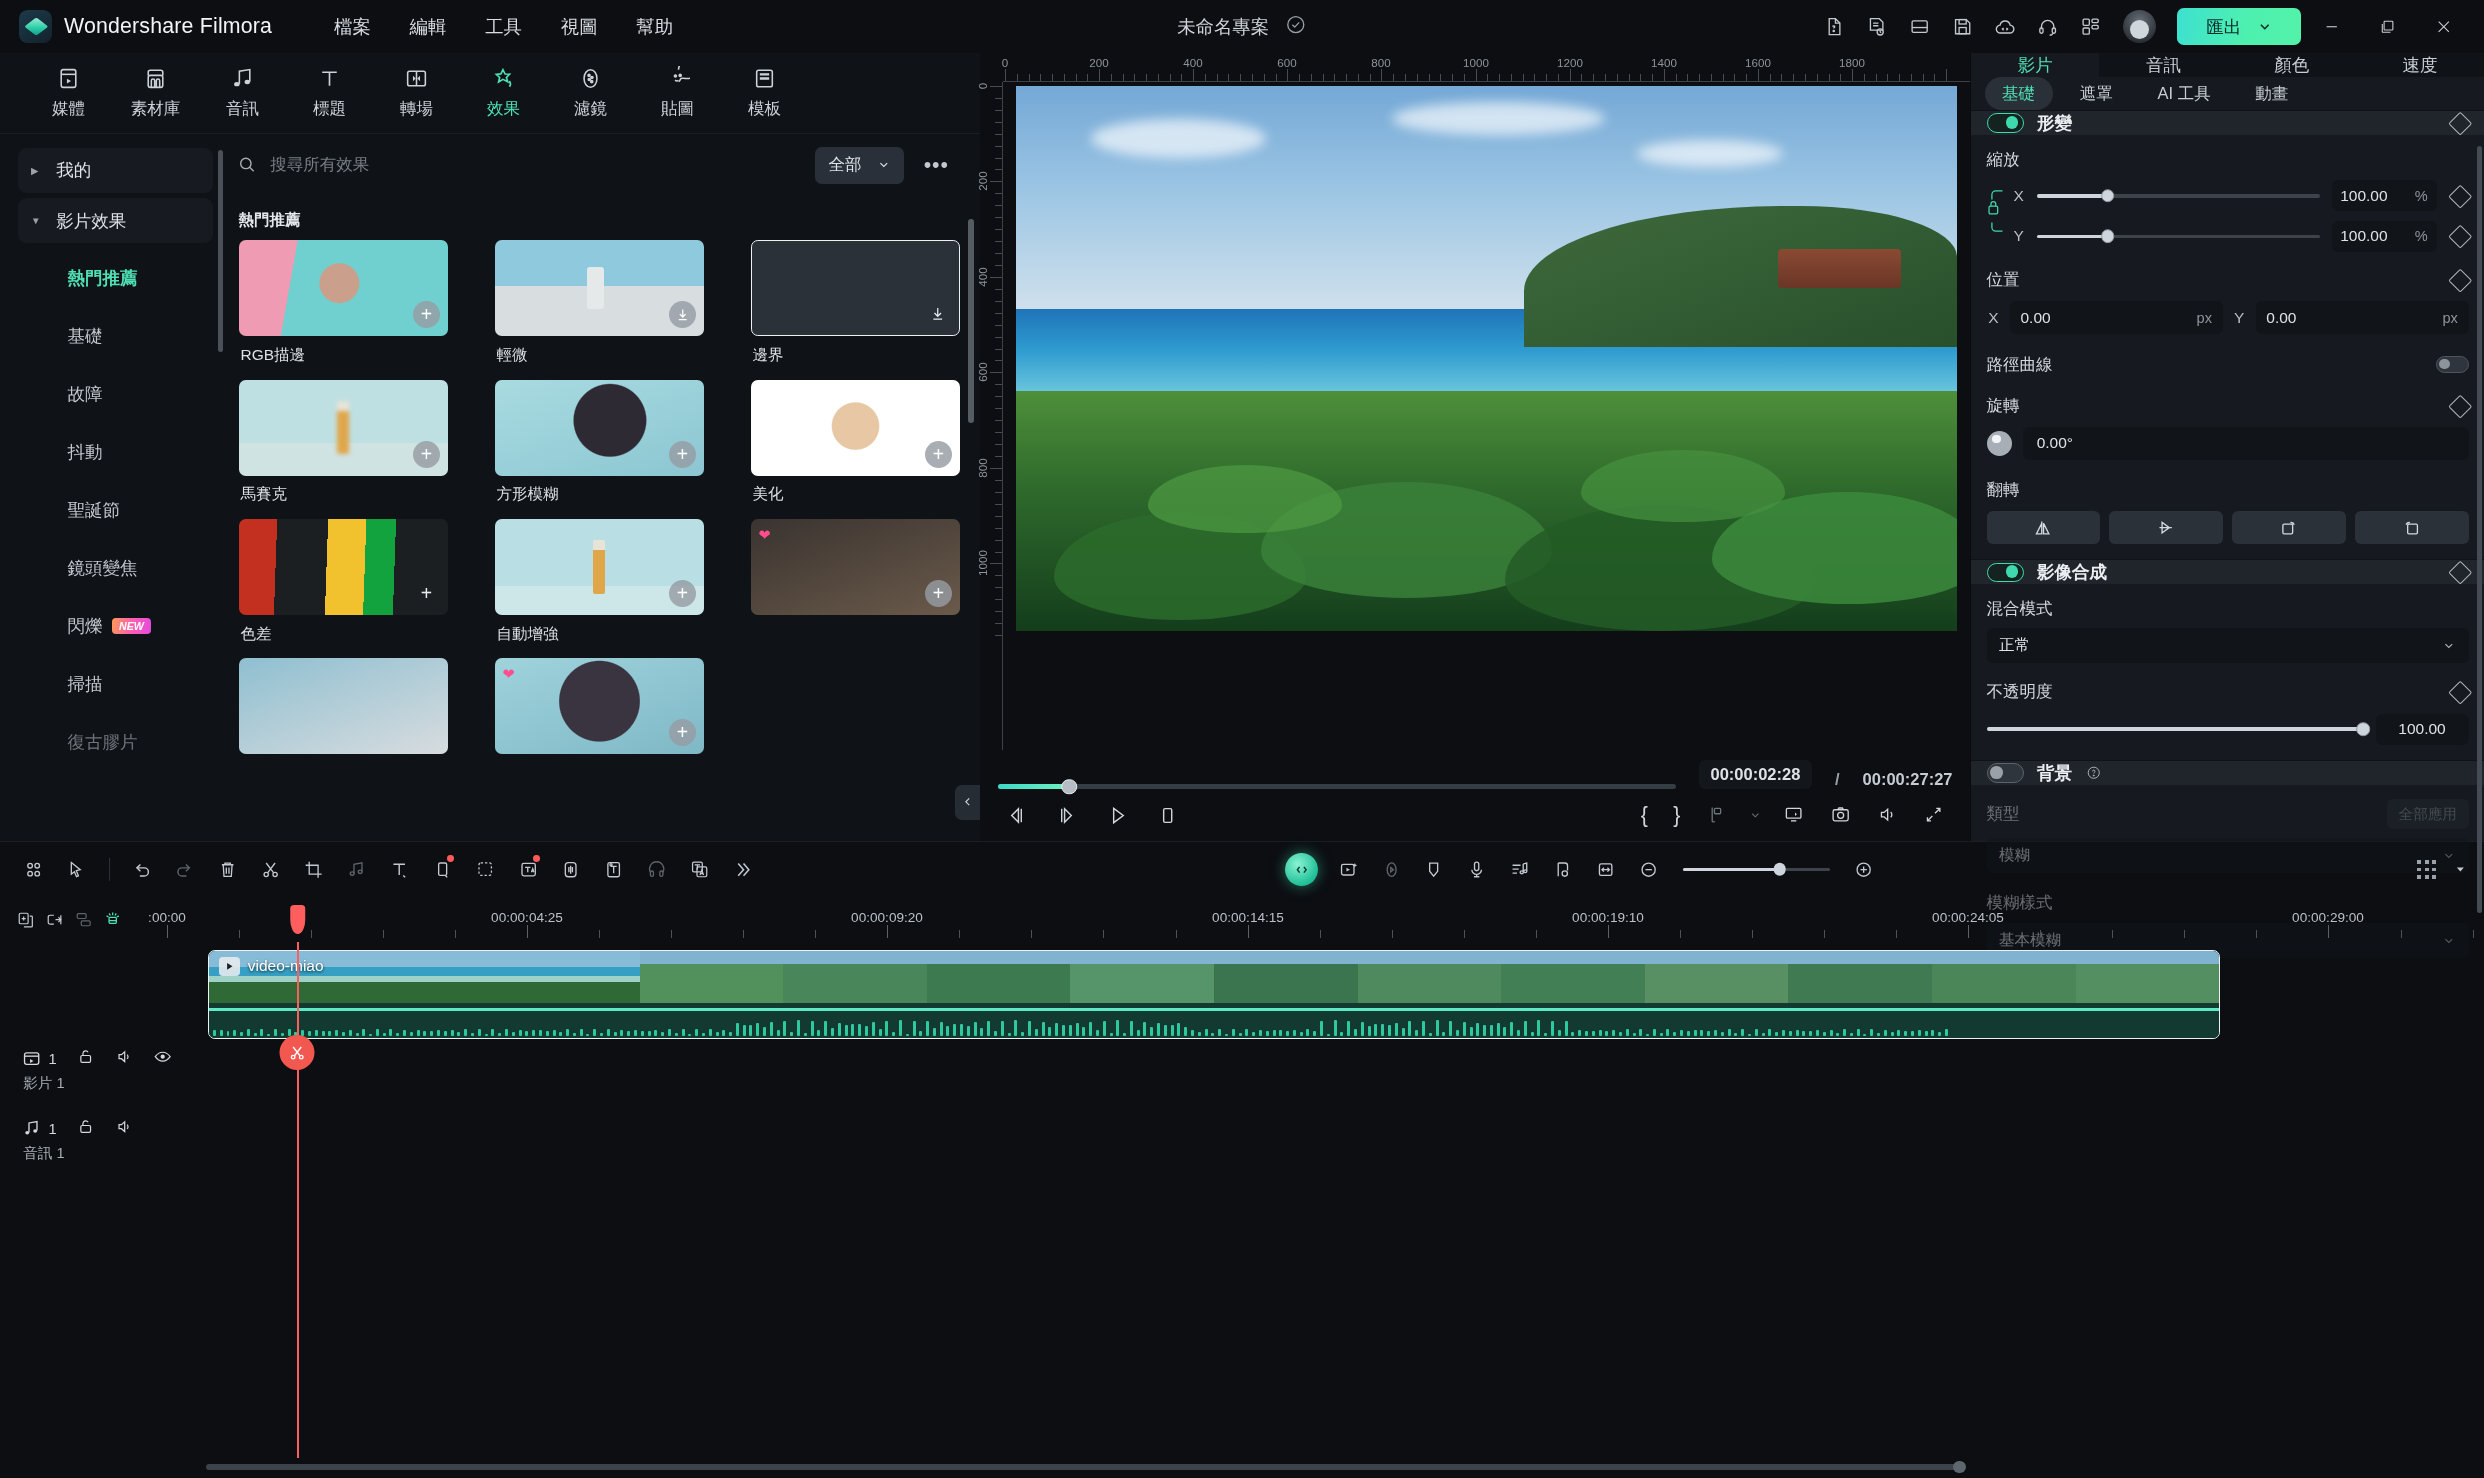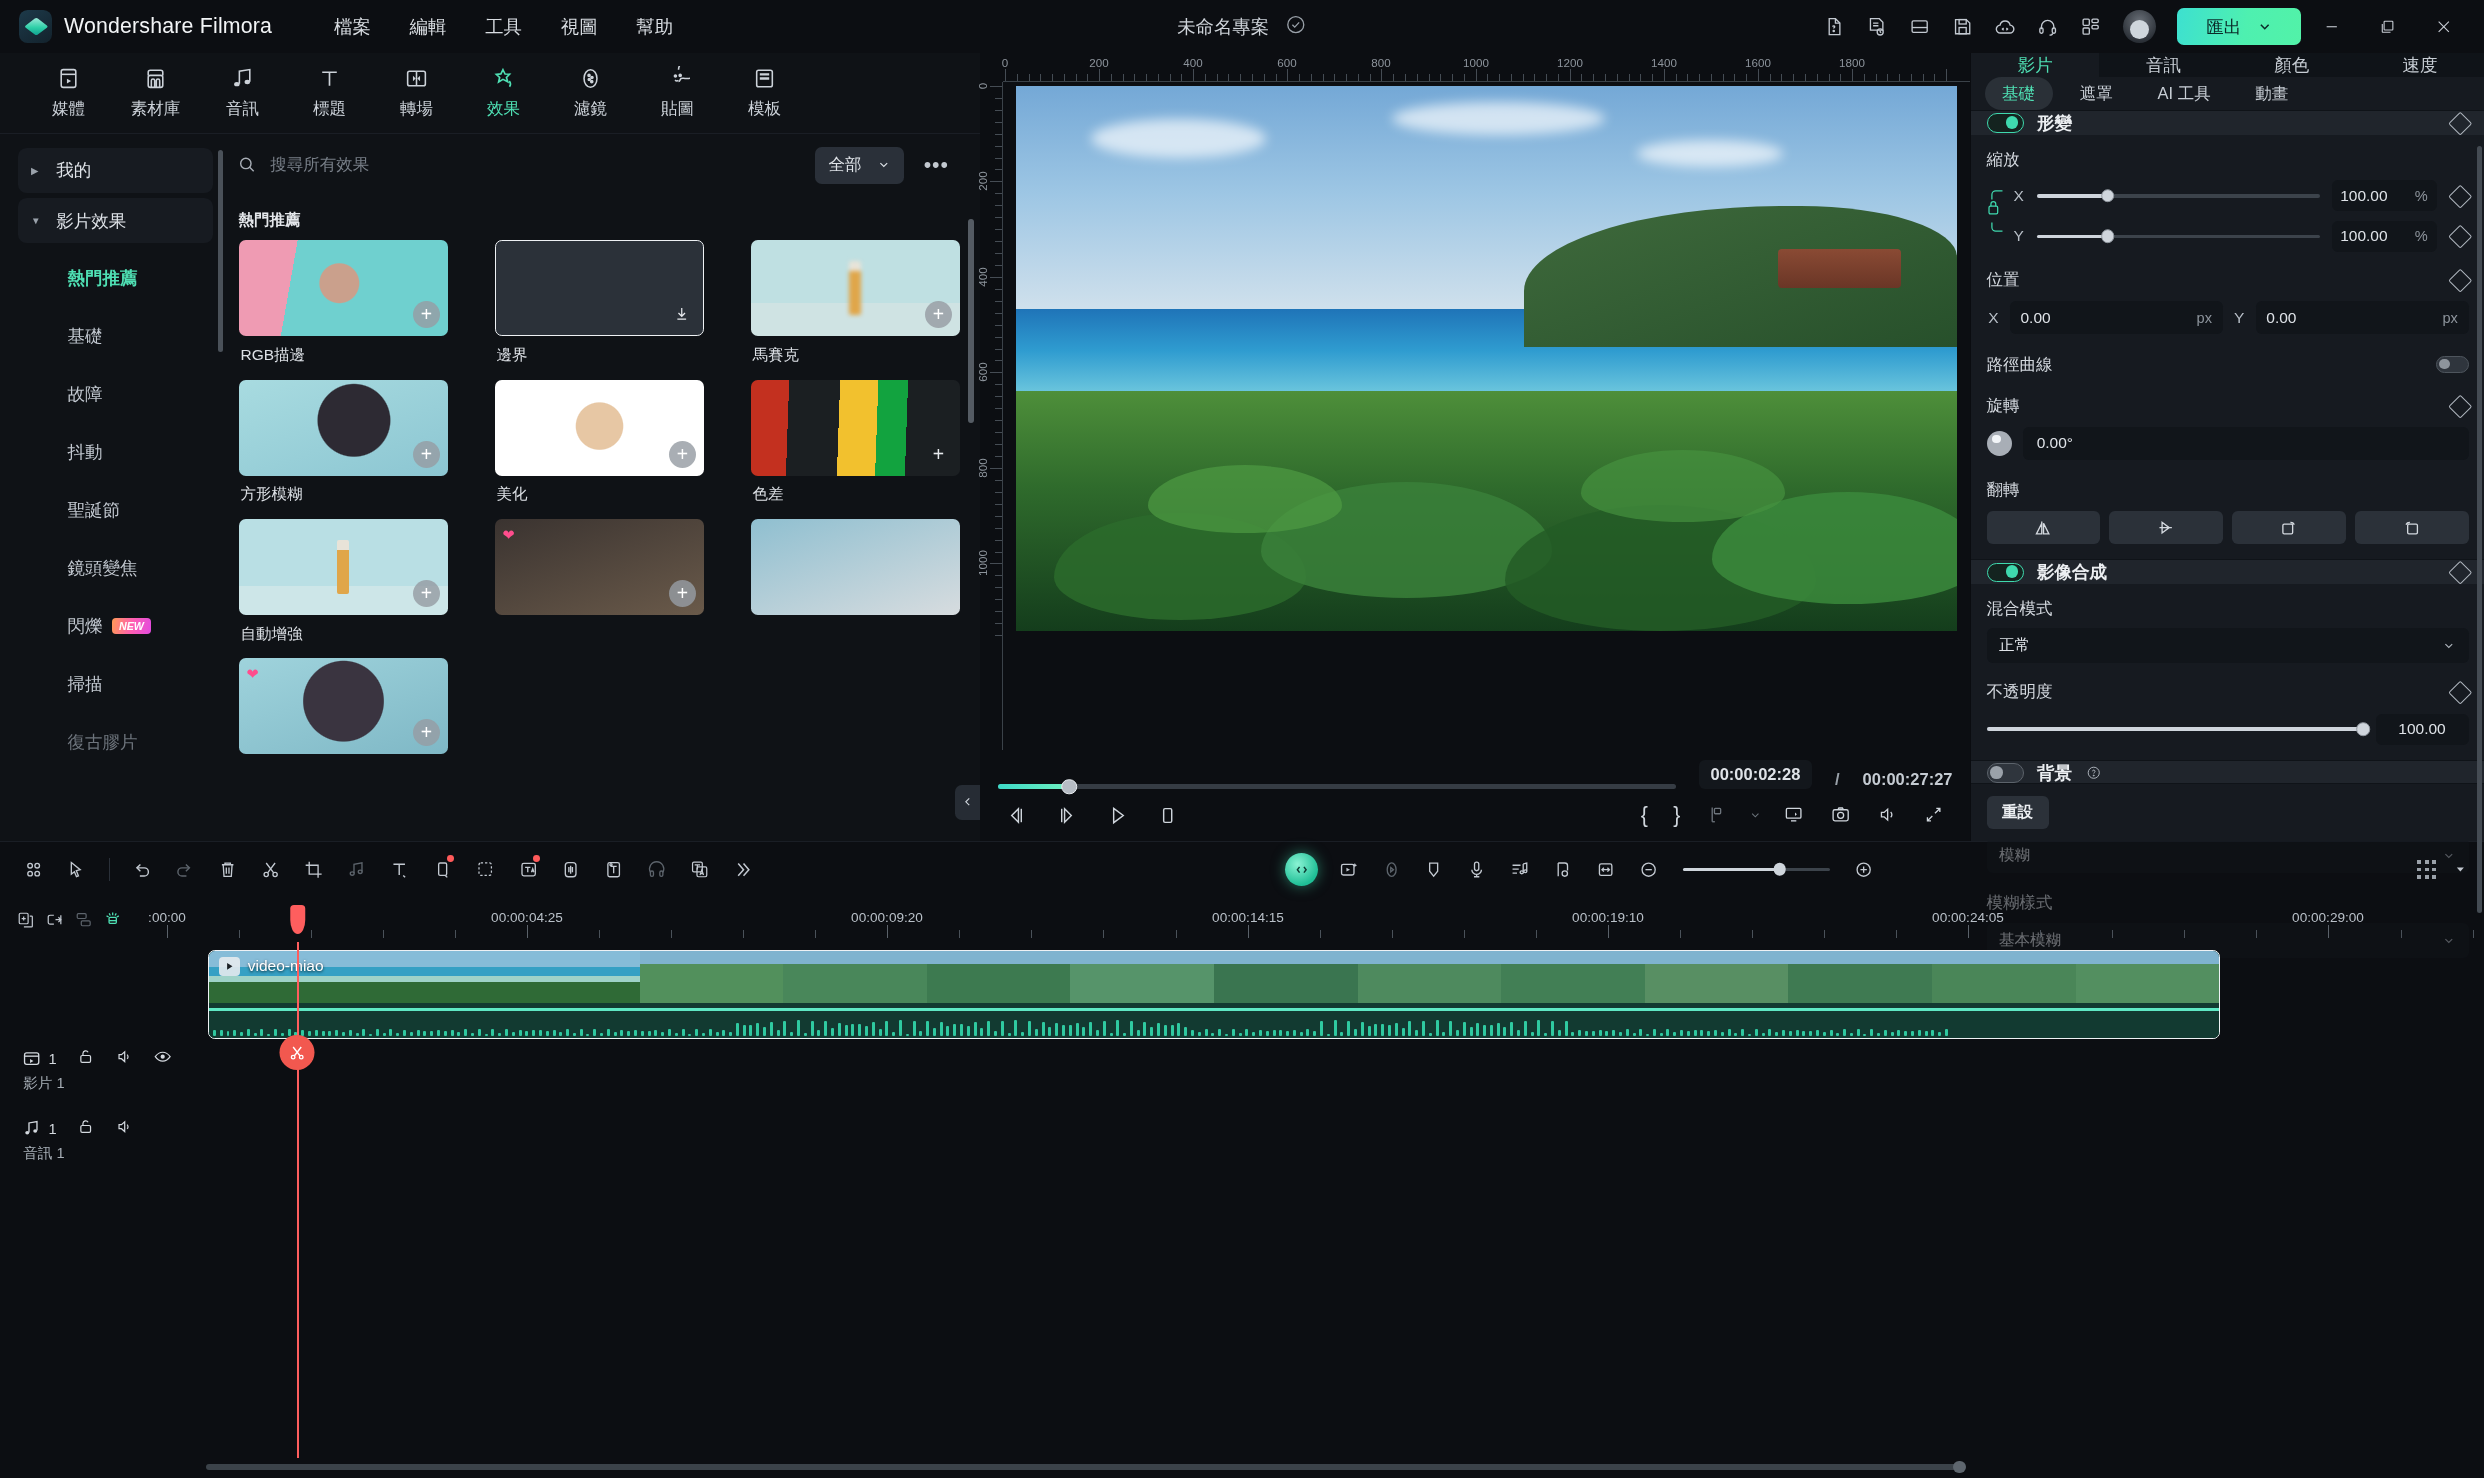--- a/index.html
+++ b/index.html
@@ -601,20 +601,31 @@
 
           <div class="sec-title">熱門推薦</div>
 
           <div class="grid">
 
             <div class="cell">
               <div class="thumb a1">
                 <div class="corner-btn">+</div>
               </div>
               <div class="cell-label">RGB描邊</div>
+            </div>
+            <div class="cell">
+              <div class="thumb a2">
+                <div style="position:absolute;left:44%;top:28%;width:17.5px;height:44%;background:#e6e9ea;border-radius:2.9px;"></div>
+                <div class="corner-btn">
+                  <svg width="15.5" height="15.5" viewBox="0 0 24 24" fill="none" stroke="#fff" stroke-width="1.9">
+                      <path d="M12 4v11M7.5 11L12 15.5 16.5 11M6 19.5h12"></path>
+                    </svg>
+                </div>
+              </div>
+              <div class="cell-label">輕微</div>
             </div>
             <div class="cell">
               <div class="thumb a3 sel">
                 <div class="corner-btn plain">
                   <svg width="17.5" height="17.5" viewBox="0 0 24 24" fill="none" stroke="#e7eaee" stroke-width="1.7">
                       <path d="M12 4v11M7.5 11L12 15.5 16.5 11M6 19.5h12"></path>
                     </svg>
                 </div>
               </div>
               <div class="cell-label">邊界</div>
@@ -1111,23 +1122,20 @@
         <div class="row-label" style="margin-top:19.4px">模糊樣式</div>
         <div class="selbox">
           <span>基本模糊</span>
           <svg width="13.6" height="13.6" viewBox="0 0 24 24" fill="none" stroke="#aeb5bd" stroke-width="2">
               <path d="M6 9l6 6 6-6"></path>
             </svg>
         </div>
         <div class="row-label" style="margin-top:21.3px">模糊程度</div>
       </div>
 
-      <div class="reset-bar">
-        <div class="reset-btn">重設</div>
-      </div>
       <div class="props-scroll"></div>
     </div>
   </div>
 
   <div class="timeline">
 
     <div class="tl-toolbar">
       <div class="tl-ic">
         <svg width="21.3" height="21.3" viewBox="0 0 24 24" fill="none" stroke="currentColor" stroke-width="1.5">
             <circle cx="8" cy="7.5" r="2.6"></circle>

